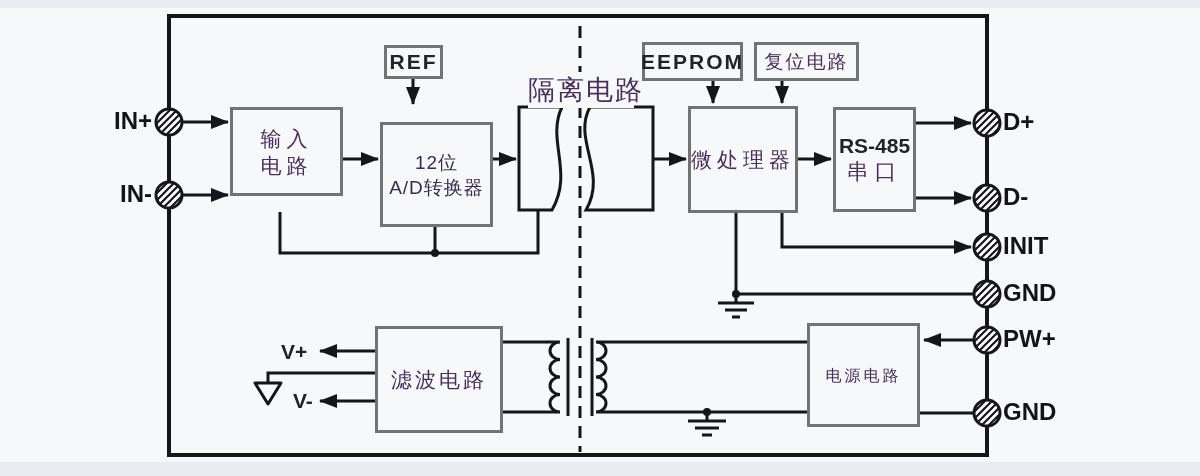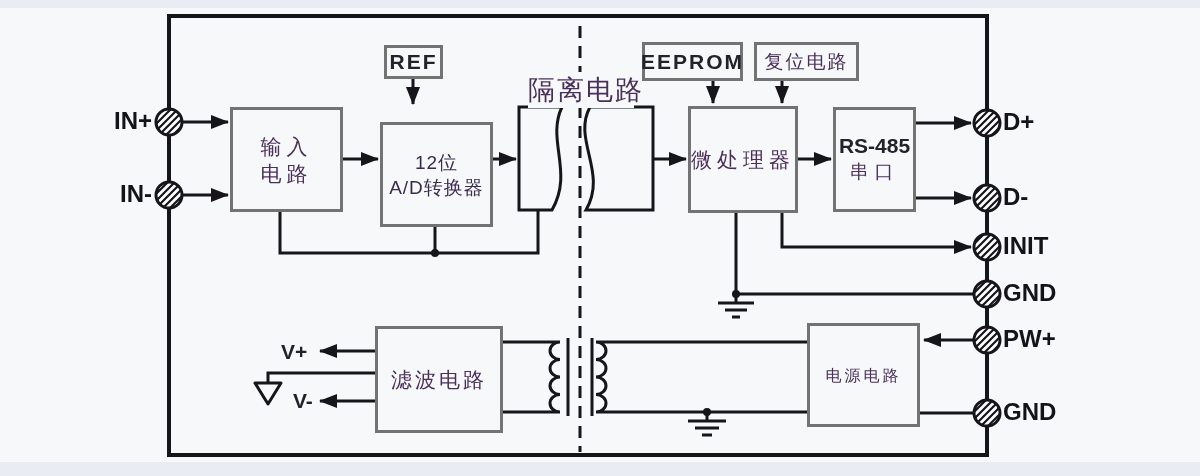--- a/index.html
+++ b/index.html
@@ -8,21 +8,21 @@
   .strip{position:absolute;left:0;width:1200px;background:#e9ecf3;}
   .strip.top{top:0;height:8px;}
   .strip.bottom{top:462px;height:14px;}
   svg.layer{position:absolute;left:0;top:0;z-index:1;}
   .blk{position:absolute;border:3px solid #737373;background:#f7f8fa;z-index:2;
        display:flex;flex-direction:column;align-items:center;justify-content:center;
        box-sizing:border-box;text-align:center;}
   .cjk{color:#4a2f5e;font-size:21px;letter-spacing:5px;line-height:27px;white-space:nowrap;}
   .mixed{color:#3a2b50;font-size:19px;letter-spacing:1px;line-height:25px;white-space:nowrap;}
   .latin{color:#22222a;font-size:21px;font-weight:600;letter-spacing:2px;white-space:nowrap;}
-  .blk-input{left:230px;top:107px;width:113px;height:105px;}
+  .blk-input{left:230px;top:107px;width:113px;height:89px;}
   .blk-ref{left:384px;top:45px;width:59px;height:34px;}
   .blk-adc{left:380px;top:122px;width:113px;height:105px;}
   .blk-eeprom{left:642px;top:42px;width:101px;height:39px;}
   .blk-reset{left:754px;top:42px;width:105px;height:39px;}
   .blk-mcu{left:688px;top:106px;width:110px;height:107px;}
   .blk-rs485{left:833px;top:107px;width:83px;height:105px;}
   .blk-filter{left:375px;top:326px;width:128px;height:107px;}
   .blk-power{left:807px;top:323px;width:113px;height:104px;}
   .floating{position:absolute;z-index:3;white-space:nowrap;}
   .iso-label{left:528px;top:72px;width:106px;text-align:center;background:#f7f8fa;
@@ -134,21 +134,21 @@
     <div class="latin">EEPROM</div>
   </div>
   <div class="blk blk-reset">
     <div class="cjk" style="font-size:19px;letter-spacing:2px;">复位电路</div>
   </div>
   <div class="blk blk-mcu">
     <div class="cjk">微处理器</div>
   </div>
   <div class="blk blk-rs485">
     <div class="latin" style="letter-spacing:0;">RS-485</div>
-    <div class="cjk" style="font-size:19px;letter-spacing:6px;">串口</div>
+    <div class="cjk" style="font-size:22px;letter-spacing:6px;">串口</div>
   </div>
   <div class="blk blk-filter">
     <div class="cjk" style="letter-spacing:3px;">滤波电路</div>
   </div>
   <div class="blk blk-power">
     <div class="cjk" style="font-size:16px;letter-spacing:3px;">电源电路</div>
   </div>
 
   <div class="floating iso-label">隔离电路</div>
 

